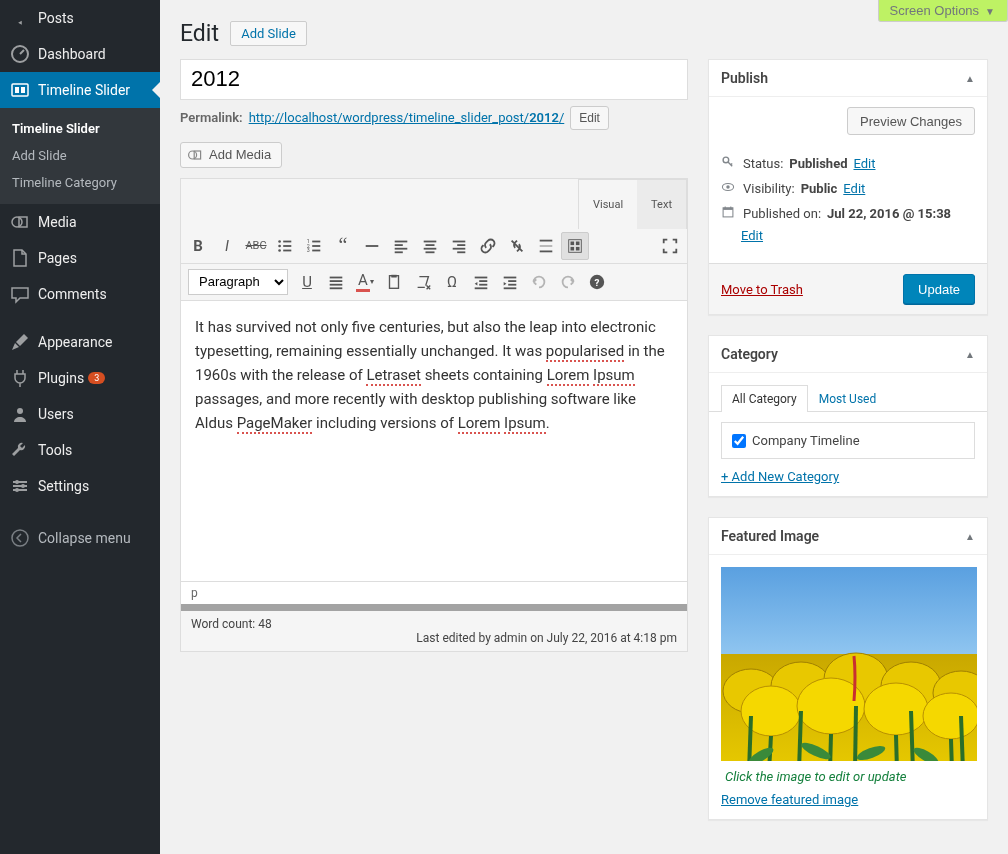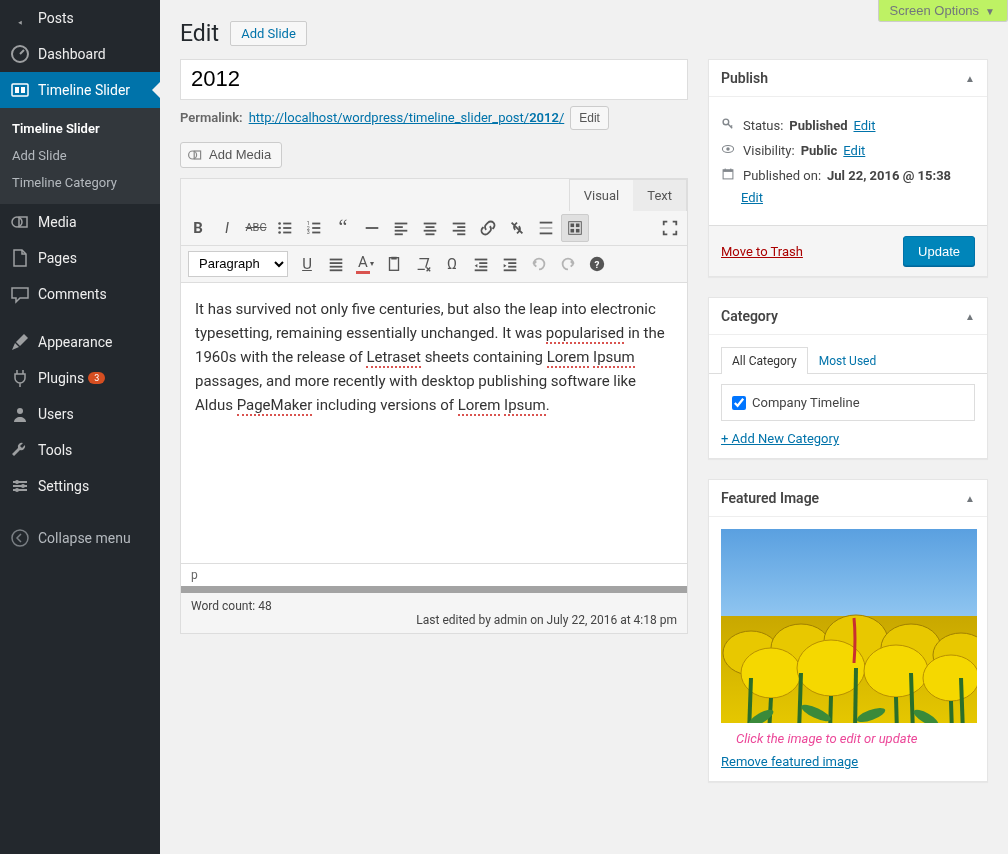--- a/index.html
+++ b/index.html
@@ -35,21 +35,21 @@
 
 .title-input { width: 100%; padding: 5px 10px; font-size: 1.7em; line-height: 1.3; border: 1px solid #ddd; background: #fff; outline: none; }
 
 .permalink-row { margin: 6px 0 12px 0; font-size: 13px; color: #666; display: flex; align-items: center; gap: 6px; flex-wrap: wrap; }
 .permalink-row strong { font-weight: 600; }
 .permalink-row .perm-link { color: #0073aa; text-decoration: underline; }
 .small-btn { border: 1px solid #ccc; background: #f7f7f7; padding: 0 8px; font-size: 12px; height: 24px; line-height: 22px; border-radius: 3px; cursor: pointer; color: #555; }
 .add-media-btn { margin: 6px 0 10px 0; }
 .add-media-btn button { border: 1px solid #ccc; background: #f7f7f7; padding: 4px 10px 4px 6px; font-size: 13px; border-radius: 3px; cursor: pointer; color: #555; display: inline-flex; align-items: center; gap: 6px; text-align: center; }
 .editor-tabs { margin-left: auto; display: flex; border: 1px solid #ddd; border-bottom: none; }
-.editor-tab { padding: 8px 14px; font-size: 13px; background: #ebebeb; color: #555; cursor: pointer; }
+.editor-tab { padding: 18px 14px; font-size: 11px; background: #ebebeb; color: #555; cursor: pointer; }
 .editor-tab.active { background: #f5f5f5; }
 .editor-box { border: 1px solid #ddd; background: #fff; }
 .toolbar { background: #f5f5f5; border-bottom: 1px solid #ddd; padding: 3px; display: flex; flex-wrap: wrap; align-items: center; gap: 1px; }
 .toolbar .tbtn { width: 28px; height: 28px; display: inline-flex; align-items: center; justify-content: center; color: #555; cursor: pointer; border-radius: 2px; font-size: 15px; }
 .toolbar .tbtn.active { background: #e0e0e0; border: 1px solid #ccc; }
 .toolbar .tbtn svg { width: 18px; height: 18px; }
 .toolbar select { height: 26px; border: 1px solid #ccc; background: #fff; font-size: 13px; padding: 0 6px; margin: 2px 4px; width: 100px; }
 .toolbar .spacer { flex: 1; }
 .editor-content { padding: 14px; min-height: 280px; font-size: 15px; line-height: 1.6; color: #333; }
 .underline-w { border-bottom: 2px dotted #d9534f; }
@@ -73,21 +73,21 @@
 .cat-tabs { display: flex; border-bottom: 1px solid #ddd; margin: 0 -12px 10px -12px; padding: 0 12px; }
 .cat-tab { padding: 6px 10px; font-size: 12px; border: 1px solid transparent; border-bottom: none; margin-bottom: -1px; cursor: pointer; color: #0073aa; }
 .cat-tab.active { border-color: #ddd; background: #fff; color: #333; }
 .cat-list { border: 1px solid #ddd; padding: 10px; margin-bottom: 10px; }
 .cat-item { display: flex; align-items: center; gap: 6px; font-size: 13px; }
 .cat-item input { width: 14px; height: 14px; }
 .add-cat-link { color: #0073aa; text-decoration: underline; font-size: 13px; }
 
 .feat-img-box { width: 256px; height: 194px; background: linear-gradient(to bottom, #5aa0e0 0%, #8fc5f0 45%, #c9a800 45%, #e5c700 100%); position: relative; cursor: pointer; overflow: hidden; }
 .feat-img-box svg { position: absolute; bottom: -10px; left: -10px; }
-.feat-caption { font-style: italic; color: #ec4899; margin: 8px 15px; }
+.feat-caption { font-style: italic; color: #15803d; margin: 8px 4px; }
 .remove-link { color: #0073aa; text-decoration: underline; }
 </style>
 </head>
 <body>
 
 <div class="sidebar">
   <div class="menu-item">
     <span class="icn">
         <svg viewBox="0 0 20 20" fill="currentColor">
           <path d="M14 2l4 4-7 7-1 4-3-3 4-1 7-7-4-4z" transform="rotate(-15 10 10)"></path>
@@ -407,20 +407,23 @@
         </div>
       </div>
     </div>
 
     <div class="col-right">
 
       <div class="postbox">
         <div class="hndle">
           <span>Publish</span>
           <span class="toggle">▲</span>
+        </div>
+        <div class="preview-row">
+          <button class="btn-secondary">Preview Changes</button>
         </div>
         <div class="inside">
           <div class="misc-line">
             <span class="micn"><svg width="14" height="14" viewBox="0 0 20 20" fill="#82878c">
                   <circle cx="7" cy="7" r="4" fill="none" stroke="#82878c" stroke-width="2"></circle>
                   <path d="M10 10l6 6M14 14l2-2" stroke="#82878c" stroke-width="2"></path>
                 </svg></span>
             <span>Status:</span>
             <b>Published</b>
             <a href="#" class="edit-link">Edit</a>

